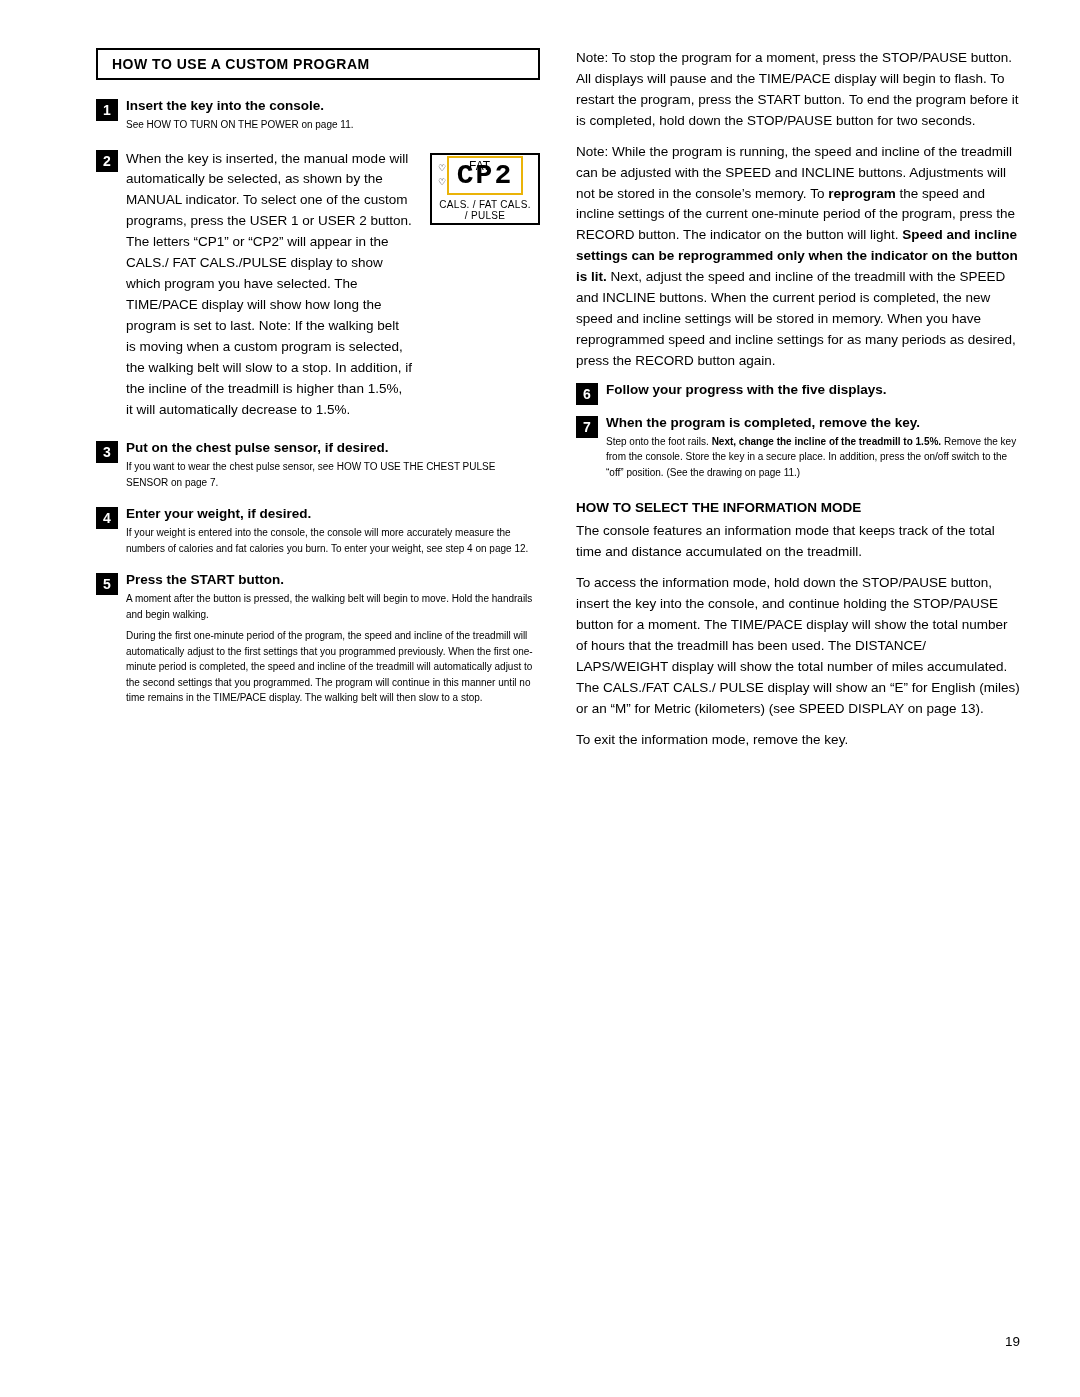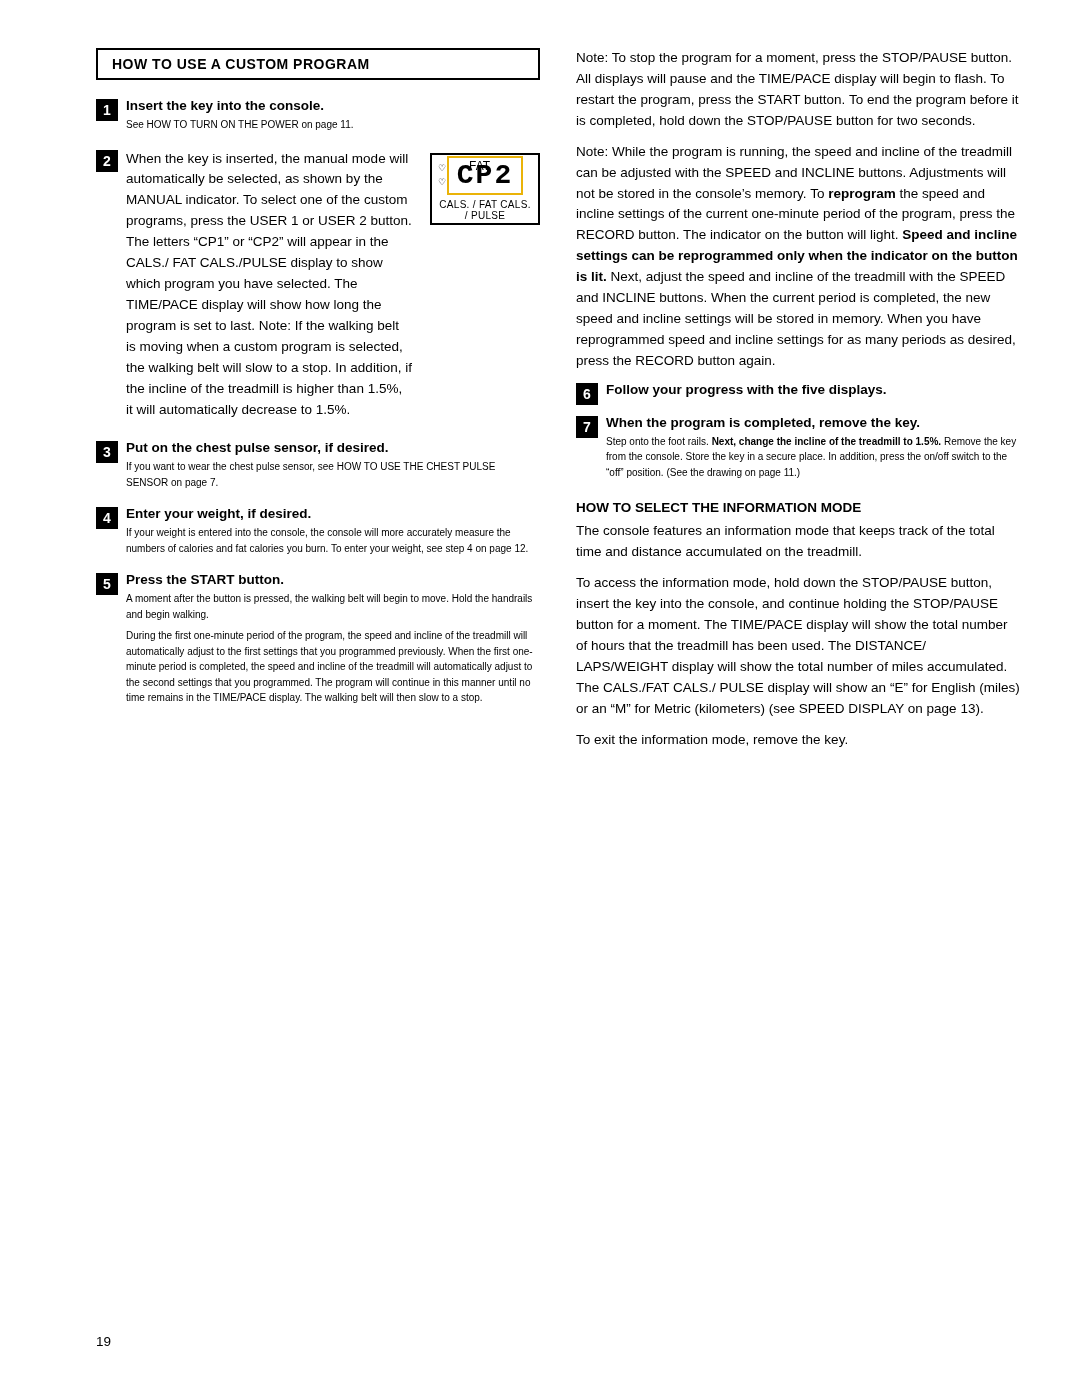--- a/index.html
+++ b/index.html
@@ -134,21 +134,21 @@
       line-height: 1.55;
       margin-bottom: 10px;
     }
     .section-subheader {
       font-weight: bold;
       font-size: 13.5px;
       margin-bottom: 6px;
       margin-top: 4px;
     }
     .page-number {
-      text-align: left;
+      text-align: right;
       font-size: 13.5px;
     }
     .bold { font-weight: bold; }
   </style>
 </head>
 <body>
 
 <div class="page">
   <div class="two-col">
 

